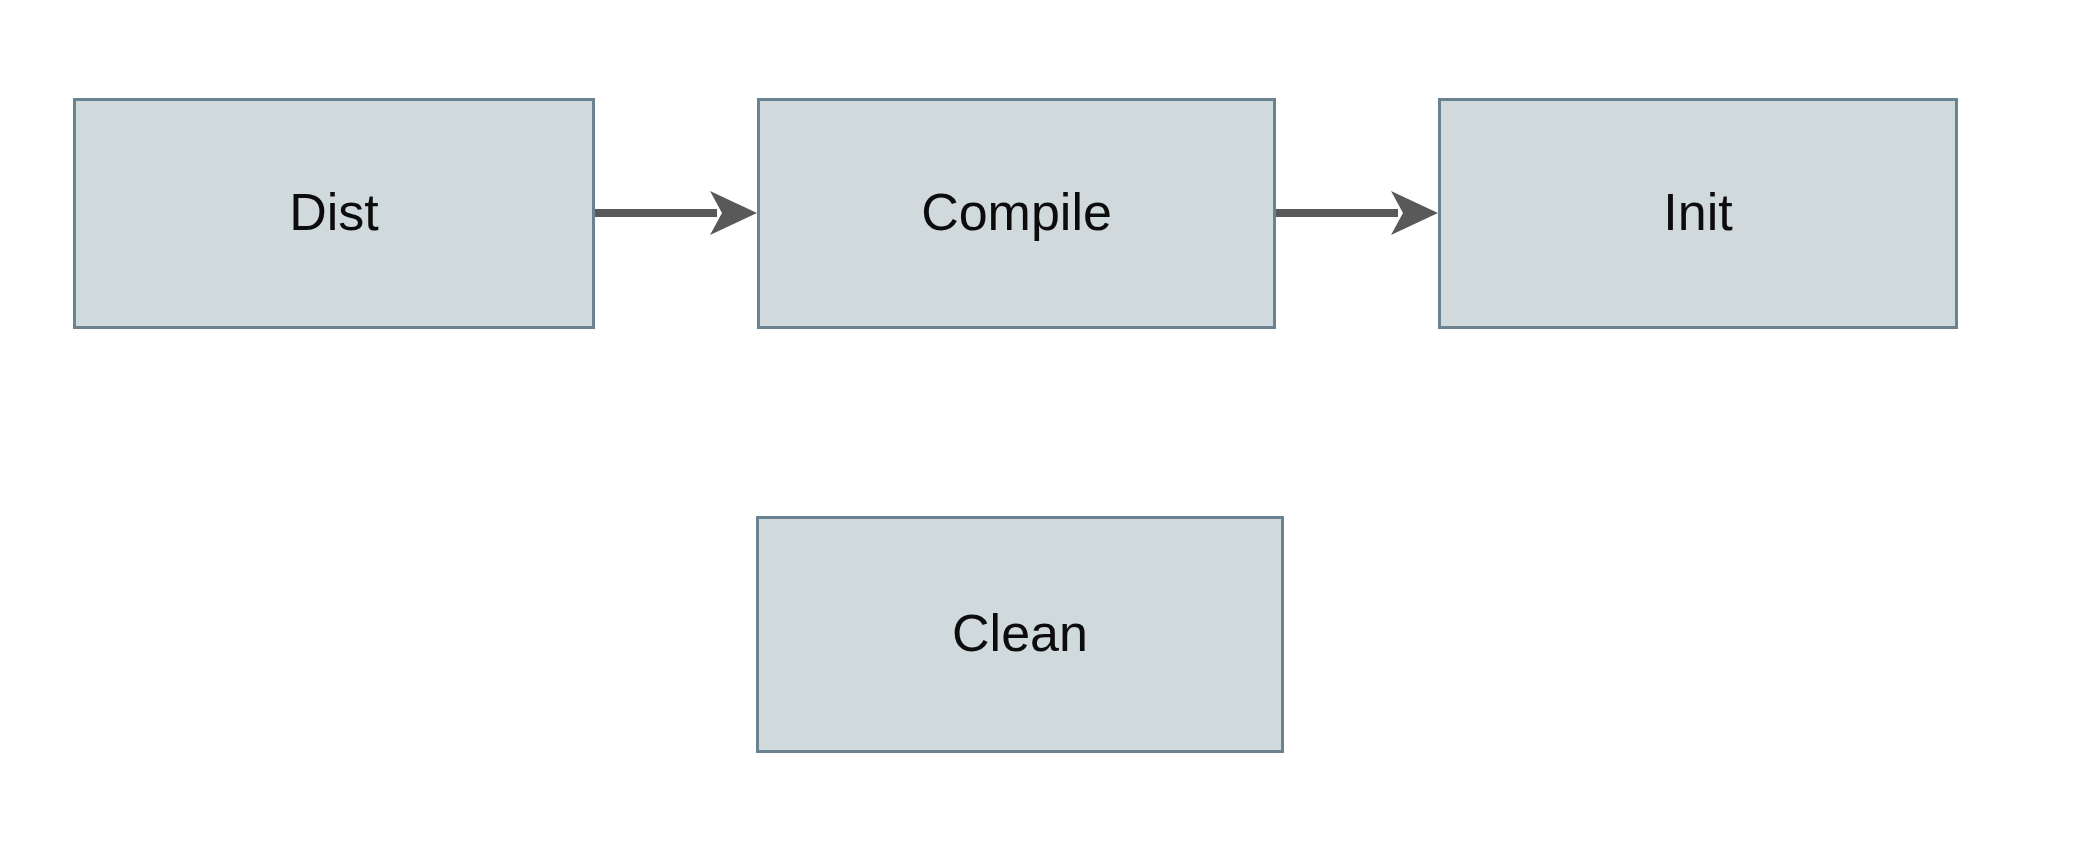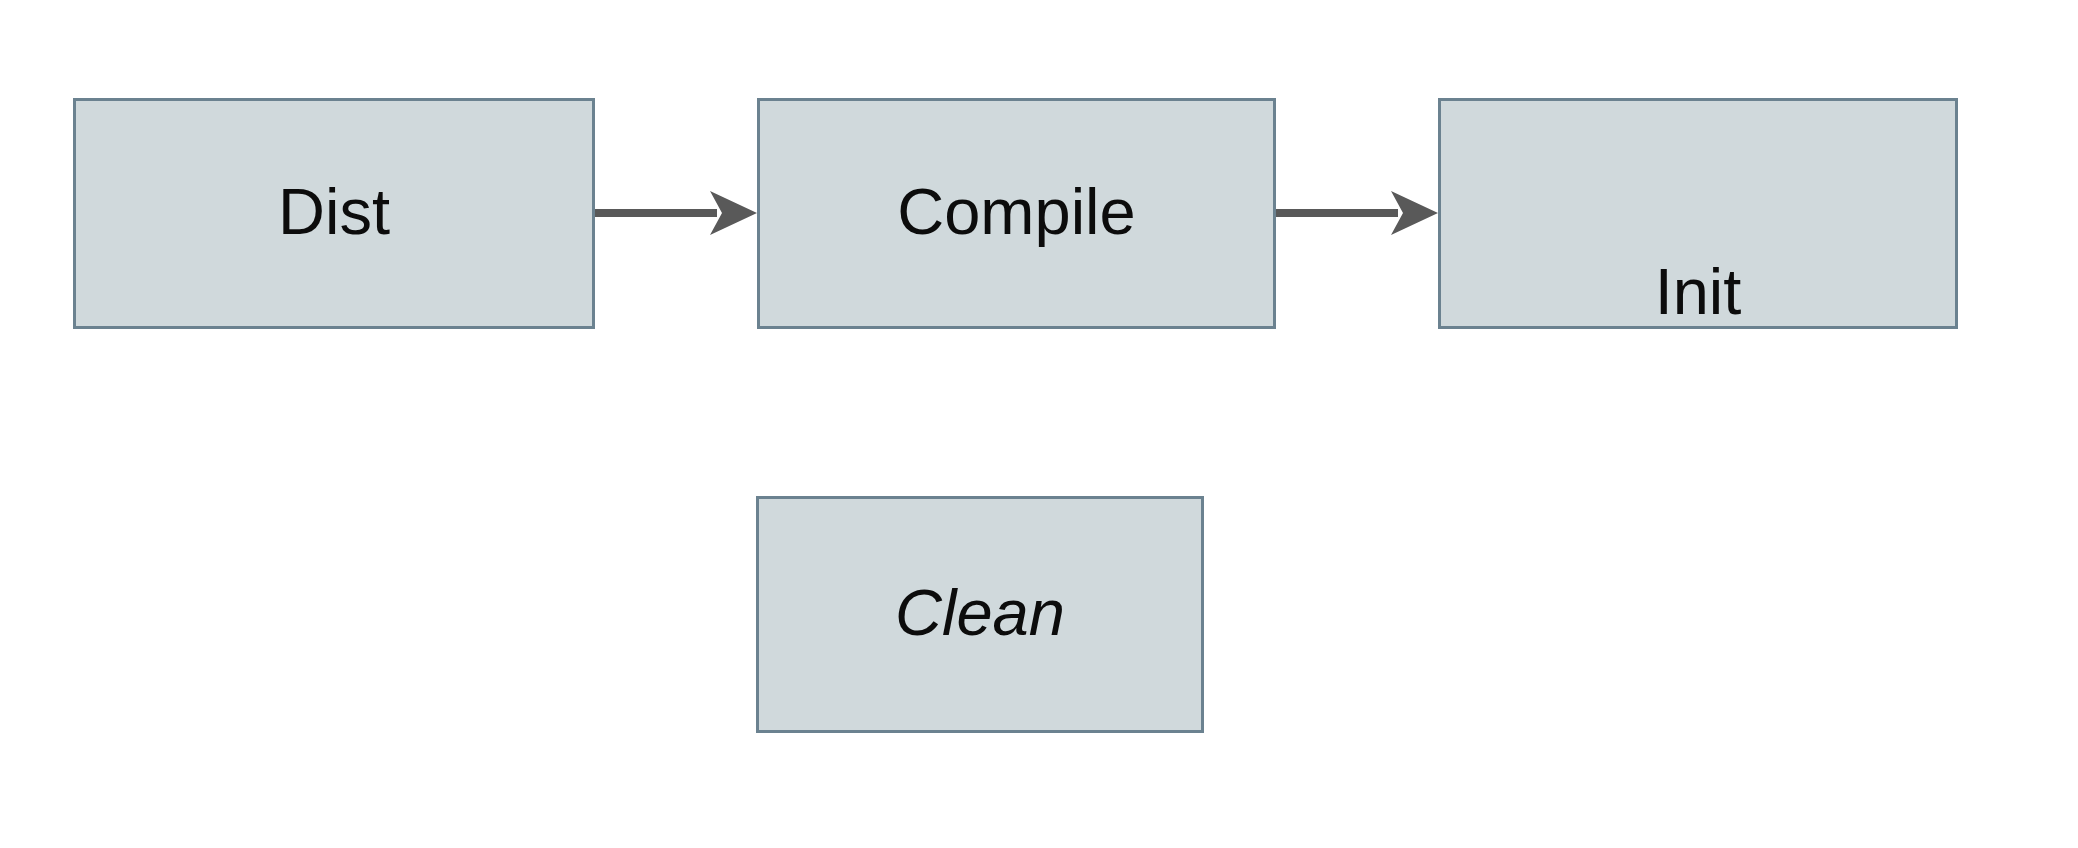--- a/index.html
+++ b/index.html
@@ -19,30 +19,30 @@
     position: absolute;
     background: #d0d9dc;
     border: 3px solid #6b8290;
     box-sizing: border-box;
     display: flex;
     align-items: center;
     justify-content: center;
   }
   .node-label {
     color: #0c0c0c;
-    font-size: 65px;
+    font-size: 52px;
     line-height: 1;
     letter-spacing: 0px;
     white-space: nowrap;
     transform: translateY(-2px);
   }
   .node-dist    { left: 73px;   top: 98px;  width: 522px; height: 231px; }
   .node-compile { left: 757px;  top: 98px;  width: 519px; height: 231px; text-align: center; }
-  .node-init    { left: 1438px; top: 98px;  width: 520px; height: 231px; align-items: flex-end; }
-  .node-clean   { left: 756px;  top: 496px; width: 448px; height: 237px; font-style: italic; }
+  .node-init    { left: 1438px; top: 98px;  width: 520px; height: 231px; }
+  .node-clean   { left: 756px;  top: 516px; width: 528px; height: 237px; }
   .edges-layer {
     position: absolute;
     left: 0; top: 0;
     width: 2078px;
     height: 848px;
     pointer-events: none;
   }
 </style>
 </head>
 <body>

